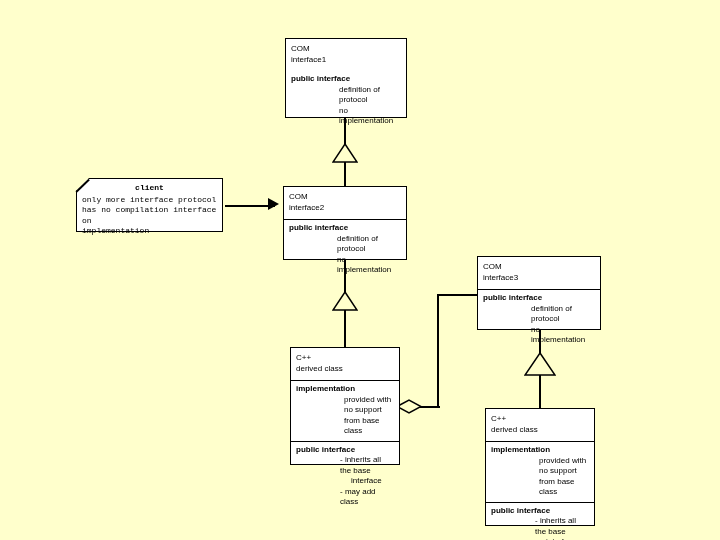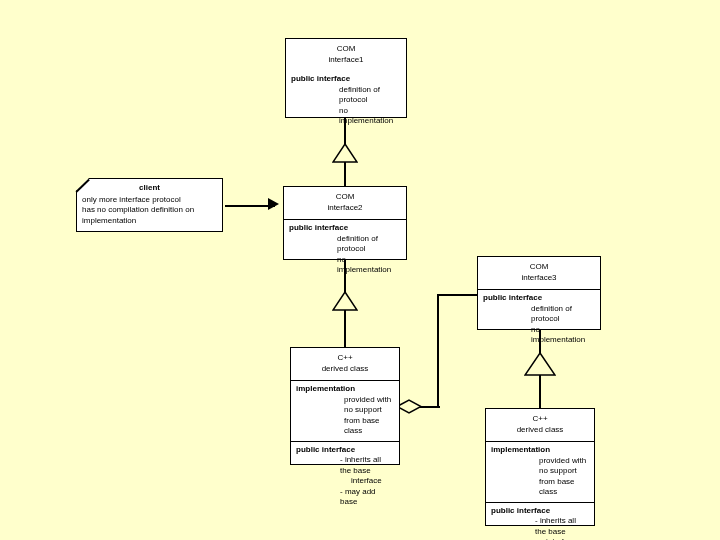--- a/index.html
+++ b/index.html
@@ -27,21 +27,20 @@
     line-height: 10.5px;
     color: #000000;
   }
   .compartment {
     padding: 3px 5px 4px 5px;
   }
   .comp-divider {
     border-top: 1.5px solid #000000;
   }
   .hdr {
-    text-align: center;
     padding-top: 5px;
     padding-bottom: 6px;
   }
   .hdr .line {
     display: block;
   }
   .sec-title {
     font-weight: bold;
     display: block;
     margin-bottom: 0px;
@@ -83,20 +82,21 @@
     top: 12px;
     width: 18px;
     height: 1.5px;
     background: #000000;
     transform-origin: left center;
     transform: rotate(-44deg);
   }
   .note .note-body {
     position: relative;
     padding: 4px 5px 4px 5px;
+    font-family: Liberation Mono, monospace;
   }
   .note .note-title {
     display: block;
     text-align: center;
     font-weight: bold;
     margin-bottom: 1px;
   }
   .note .note-line {
     display: block;
   }
@@ -170,21 +170,21 @@
       <span class="sec-line">no implementation</span>
     </div>
   </div>
 
   <div class="note" style="left:76px; top:178px; width:147px; height:54px;">
     <span class="fold"></span>
     <span class="foldline"></span>
     <div class="note-body">
       <span class="note-title">client</span>
       <span class="note-line">only more interface protocol</span>
-      <span class="note-line">has no compilation definition on</span>
+      <span class="note-line">has no compilation interface on</span>
       <span class="note-line">implementation</span>
     </div>
   </div>
 
   <div class="node" style="left:283px; top:186px; width:124px; height:74px;">
     <div class="compartment hdr">
       <span class="line">COM</span>
       <span class="line">interface2</span>
     </div>
     <div class="compartment comp-divider">
@@ -213,21 +213,21 @@
     </div>
     <div class="compartment comp-divider">
       <span class="sec-title">implementation</span>
       <span class="sec-line">provided with no support</span>
       <span class="sec-line">from base class</span>
     </div>
     <div class="compartment comp-divider">
       <span class="sec-title">public interface</span>
       <span class="sec-line bullet">- inherits all the base</span>
       <span class="sec-line cont">interface</span>
-      <span class="sec-line bullet">- may add base</span>
+      <span class="sec-line bullet">- may add class</span>
     </div>
   </div>
 
   <div class="node" style="left:485px; top:408px; width:110px; height:118px;">
     <div class="compartment hdr">
       <span class="line">C++</span>
       <span class="line">derived class</span>
     </div>
     <div class="compartment comp-divider">
       <span class="sec-title">implementation</span>

